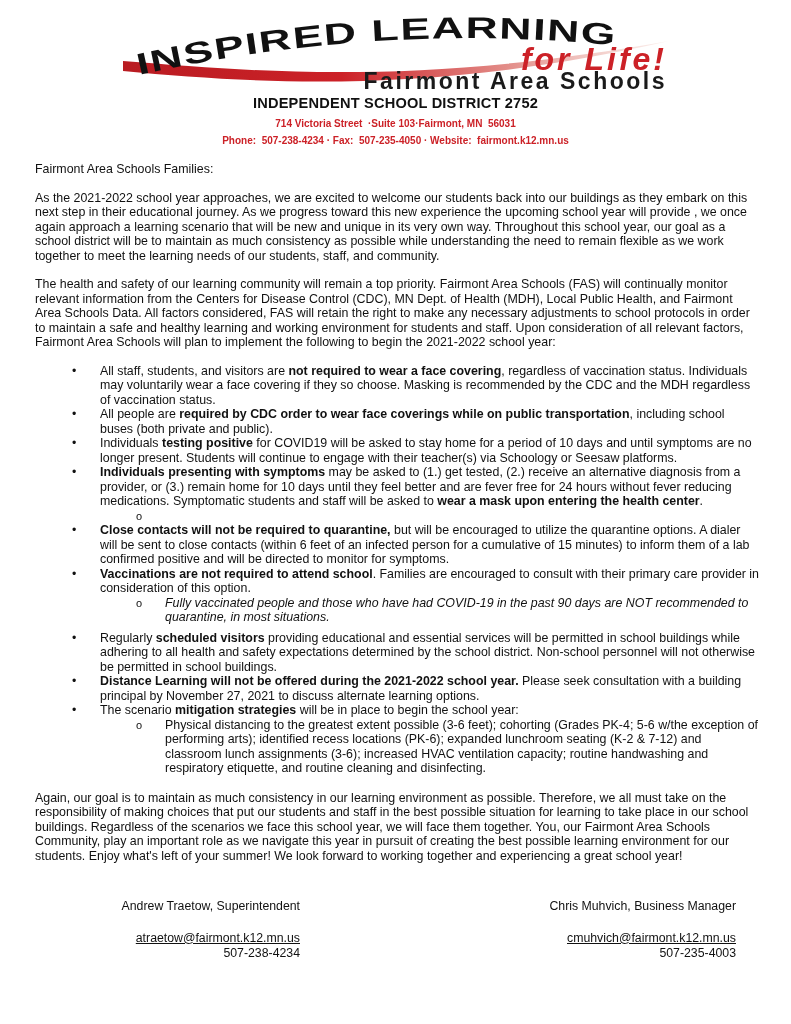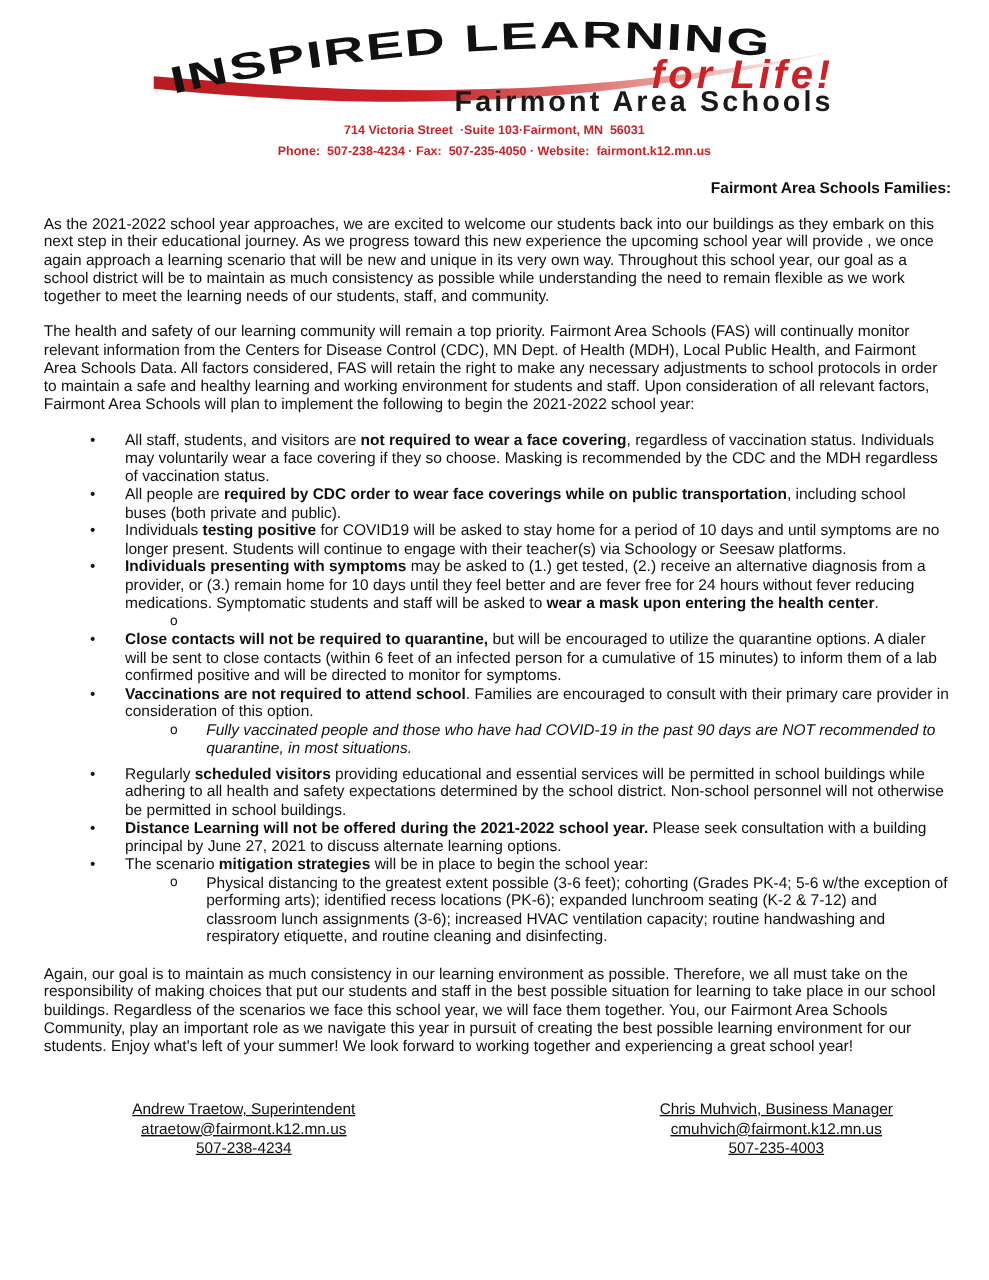--- a/index.html
+++ b/index.html
@@ -17,38 +17,38 @@
     margin-top:3px; white-space:pre-wrap;
   }
   .addr {
     font-size:10px; font-weight:bold; color:#cc2127; line-height:16.5px;
     white-space:pre-wrap;
   }
   .addr.first { margin-top:5px; }
   
   main { padding:13px 30px 0 35px; font-size:12.4px; line-height:14.5px; }
   main p { margin:0 0 14px 0; white-space:pre-wrap; }
-  .salutation { font-weight:bold;text-align:right; }
+  .salutation { font-weight:normal; }
   .bold { font-weight:bold; }
   .bullets { margin:0 0 15px 0; }
   .bullet-row { display:flex; align-items:flex-start; }
   .bullet-row .marker { flex:0 0 28px; margin-left:37px; text-align:left; }
   .bullet-row.sub .marker { flex:0 0 29px; margin-left:101px; font-size:11px; }
   .bullet-row .bullet-text { flex:1; }
   .bullet-row.gap { margin-top:6px; }
   .bullet-text.italic { font-style:italic; }
   
   footer {
     margin-top:36px; display:flex; justify-content:space-between;
     padding:0 55px 0 90px; font-size:12.3px; line-height:15.5px;
   }
-  .sig { text-align:center;text-decoration:underline; }
+  .sig { text-align:right; }
   .sig-left  { width:210px; }
   .sig-right { width:230px; }
-  .email { color:#111; text-decoration:underline; display:block; cursor:pointer; }
+  .email { color:#111; text-decoration:underline; display:block; cursor:pointer;margin-top:16px; }
 </style>
 </head>
 <body>
 
 <div class="page">
 
   <header>
     <svg class="logo" viewBox="0 0 550 74">
       <defs>
         <linearGradient id="swooshGrad" x1="0" y1="0" x2="1" y2="0">
@@ -59,20 +59,21 @@
         </linearGradient>
         <path id="archPath" d="M 18,58 C 160,26 330,10 508,30" fill="none"></path>
       </defs>
       <path d="M 2,44 C 150,56 300,68 548,24 C 320,76 150,68 2,54 Z" fill="url(#swooshGrad)"></path>
       <text font-family="Liberation Sans, sans-serif" font-size="30" font-weight="bold" fill="#111111" letter-spacing="1">
         <textPath href="#archPath" startOffset="0" textLength="480" lengthAdjust="spacingAndGlyphs">INSPIRED LEARNING</textPath>
       </text>
       <text x="546" y="53" text-anchor="end" font-family="Liberation Sans, sans-serif" font-size="32" font-weight="bold" font-style="italic" fill="#cc2127" letter-spacing="3">for Life!</text>
       <text x="546" y="72" text-anchor="end" font-family="Liberation Sans, sans-serif" font-size="23" font-weight="bold" fill="#1a1a1a" letter-spacing="2.5">Fairmont Area Schools</text>
     </svg>
+    <div class="district">INDEPENDENT SCHOOL DISTRICT 2752</div>
     <div class="addr first">714 Victoria Street  ·Suite 103·Fairmont, MN  56031</div>
     <div class="addr">Phone:  507-238-4234 · Fax:  507-235-4050 · Website:  fairmont.k12.mn.us</div>
   </header>
 
   <main>
     <p class="salutation">Fairmont Area Schools Families:</p>
     <p>As the 2021-2022 school year approaches, we are excited to welcome our students back into our buildings as they embark on this next step in their educational journey. As we progress toward this new experience the upcoming school year will provide , we once again approach a learning scenario that will be new and unique in its very own way. Throughout this school year, our goal as a school district will be to maintain as much consistency as possible while understanding the need to remain flexible as we work together to meet the learning needs of our students, staff, and community.</p>
     <p>The health and safety of our learning community will remain a top priority. Fairmont Area Schools (FAS) will continually monitor relevant information from the Centers for Disease Control (CDC), MN Dept. of Health (MDH), Local Public Health, and Fairmont Area Schools Data. All factors considered, FAS will retain the right to make any necessary adjustments to school protocols in order to maintain a safe and healthy learning and working environment for students and staff. Upon consideration of all relevant factors, Fairmont Area Schools will plan to implement the following to begin the 2021-2022 school year:</p>
     <div class="bullets">
         <div class="bullet-row">
@@ -105,21 +106,21 @@
         <div class="bullet-row sub">
           <span class="marker">o</span>
           <div class="bullet-text italic"><span>Fully vaccinated people and those who have had COVID-19 in the past 90 days are NOT recommended to quarantine, in most situations.</span></div>
         </div>
         <div class="bullet-row gap">
           <span class="marker">•</span>
           <div class="bullet-text"><span>Regularly </span><span class="bold">scheduled visitors</span><span> providing educational and essential services will be permitted in school buildings while adhering to all health and safety expectations determined by the school district. Non-school personnel will not otherwise be permitted in school buildings.</span></div>
         </div>
         <div class="bullet-row">
           <span class="marker">•</span>
-          <div class="bullet-text"><span class="bold">Distance Learning will not be offered during the 2021-2022 school year.</span><span> Please seek consultation with a building principal by June 27, 2021 to discuss alternate learning options.</span></div>
+          <div class="bullet-text"><span class="bold">Distance Learning will not be offered during the 2021-2022 school year.</span><span> Please seek consultation with a building principal by November 27, 2021 to discuss alternate learning options.</span></div>
         </div>
         <div class="bullet-row">
           <span class="marker">•</span>
           <div class="bullet-text"><span>The scenario </span><span class="bold">mitigation strategies</span><span> will be in place to begin the school year:</span></div>
         </div>
         <div class="bullet-row sub">
           <span class="marker">o</span>
           <div class="bullet-text"><span>Physical distancing to the greatest extent possible (3-6 feet); cohorting (Grades PK-4; 5-6 w/the exception of performing arts); identified recess locations (PK-6); expanded lunchroom seating (K-2 &amp; 7-12) and classroom lunch assignments (3-6); increased HVAC ventilation capacity; routine handwashing and respiratory etiquette, and routine cleaning and disinfecting.</span></div>
         </div>
       </div>

